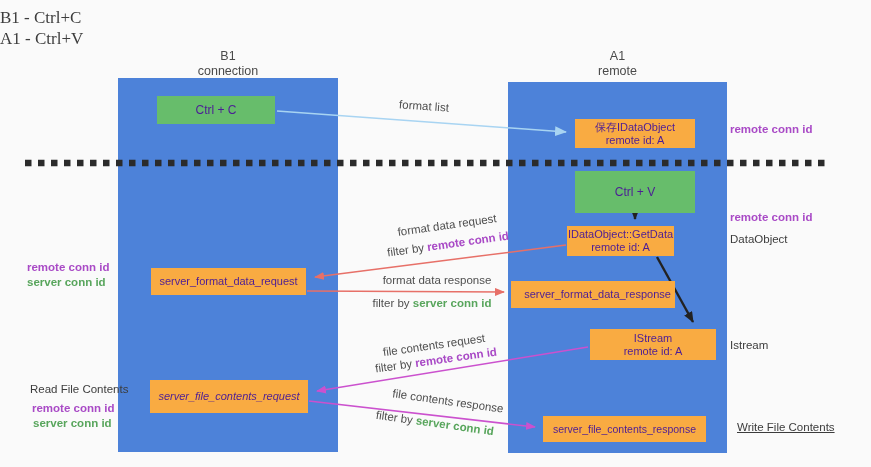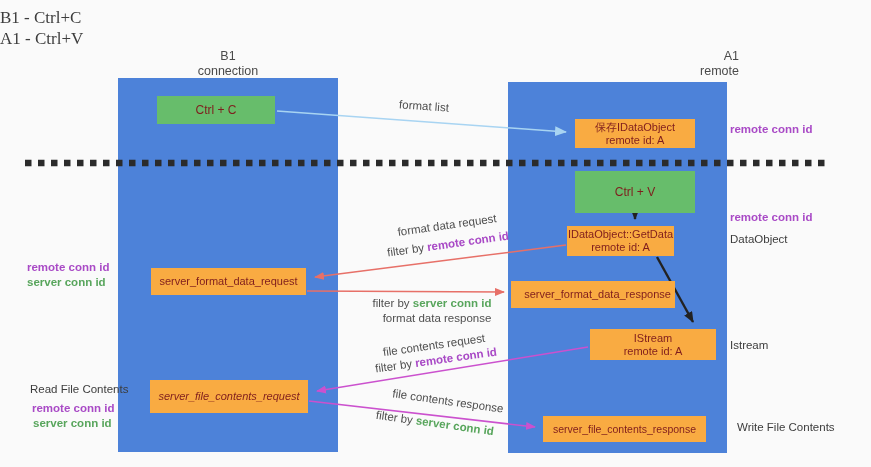--- a/index.html
+++ b/index.html
@@ -12,24 +12,24 @@
     font-size:17px; line-height:21px; color:#3d3d3d; z-index:4;font-family:Liberation Serif, serif;
   }
   .lane{ position:absolute; background:#4d82d9; z-index:1; }
   #lane-left{ left:118px; top:78px;  width:220px; height:374px; }
   #lane-right{ left:508px; top:82px; width:219px; height:371px; }
   .lane-header{
     position:absolute; text-align:center; font-size:12.5px; line-height:15px;
     color:#4a4a4a; z-index:4;
   }
   #lane-header-left{ left:118px; top:49px; width:220px; }
-  #lane-header-right{ left:520px; top:49px; width:219px;text-align:right; }
+  #lane-header-right{ left:508px; top:49px; width:219px; }
   svg.overlay{ position:absolute; left:0; top:0; z-index:2; pointer-events:none; }
   .node{
-    position:absolute; z-index:3; color:#7f1d1d; text-align:center;
+    position:absolute; z-index:3; color:#4c1d95; text-align:center;
     display:flex; flex-direction:column; justify-content:center;
     font-size:11px; line-height:13px; white-space:nowrap;
   }
   .node.green{ background:#67bd6b; }
   .node.orange{ background:#f9ab42; }
   #node-ctrl-c        { left:157px; top:96px;  width:118px; height:28px; font-size:12px;}
   #node-save-dobj     { left:575px; top:119px; width:120px; height:29px; }
   #node-ctrl-v        { left:575px; top:171px; width:120px; height:42px; font-size:12px;}
   #node-getdata       { left:567px; top:226px; width:107px; height:30px; }
   #node-fmt-request   { left:151px; top:268px; width:155px; height:27px; }
@@ -40,36 +40,36 @@
   .flow-label{
     position:absolute; z-index:3; font-size:11.5px; color:#4f4f4f;
     text-align:center; white-space:nowrap;
   }
   .filter .kw{ font-weight:bold; }
   .kw-remote{ color:#a94ac6; }
   .kw-server{ color:#58a55c; }
   #fl-format-list { left:374px; top:100px; width:100px; transform:rotate(4deg); }
   #fl-fmt-req     { left:387px; top:219px; width:120px; transform:rotate(-8deg); }
   #fl-fmt-req-f   { left:383px; top:238px; width:130px; transform:rotate(-8deg); }
-  #fl-fmt-resp    { left:377px; top:274px; width:120px;margin-top:38px; }
+  #fl-fmt-resp    { left:377px; top:274px; width:120px; }
   #fl-fmt-resp-f  { left:367px; top:297px; width:130px; }
   #fl-file-req    { left:374px; top:339px; width:120px; transform:rotate(-8deg); }
   #fl-file-req-f  { left:371px; top:354px; width:130px; transform:rotate(-8deg); }
   #fl-file-resp   { left:388px; top:395px; width:120px; transform:rotate(8deg); }
   #fl-file-resp-f { left:370px; top:417px; width:130px; transform:rotate(8deg); }
   .side-label{
     position:absolute; z-index:3; font-size:11.5px; white-space:nowrap; color:#3c3c3c;
   }
   .side-label.purple{ color:#a94ac6; font-weight:bold; }
   .side-label.green { color:#58a55c; font-weight:bold; }
   #sl-r1{ left:730px; top:123px; }
   #sl-r2{ left:730px; top:211px; }
   #sl-r3{ left:730px; top:233px; }
   #sl-r4{ left:730px; top:339px; }
-  #sl-r5{ left:737px; top:421px; }
+  #sl-r5{ left:737px; top:421px;text-decoration:underline; }
   #sl-l1{ left:27px;  top:261px; }
   #sl-l2{ left:27px;  top:276px; }
   #sl-l3{ left:30px;  top:383px; }
   #sl-l4{ left:32px;  top:402px; }
   #sl-l5{ left:33px;  top:417px; }
 </style>
 </head>
 <body>
 
 <div id="stage">

